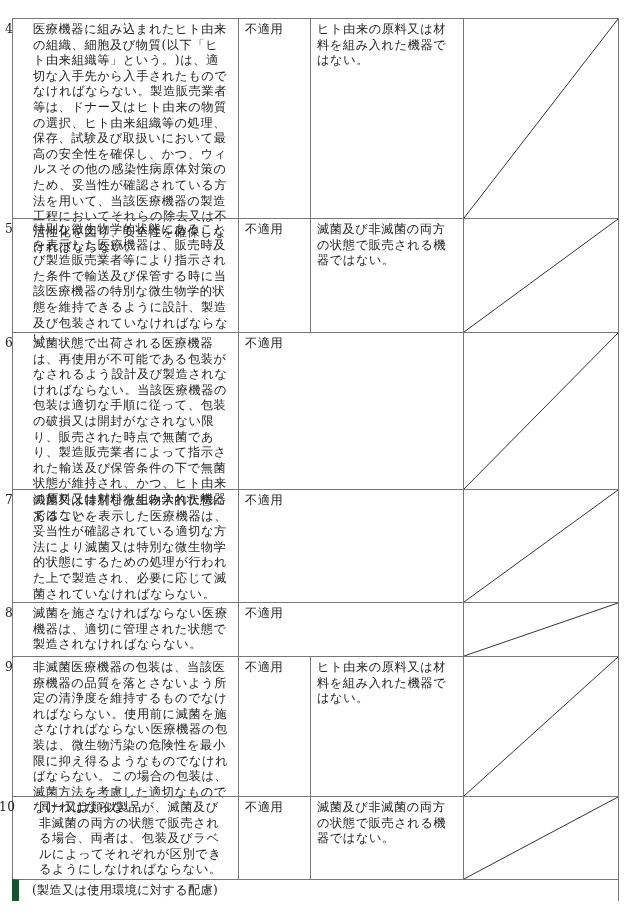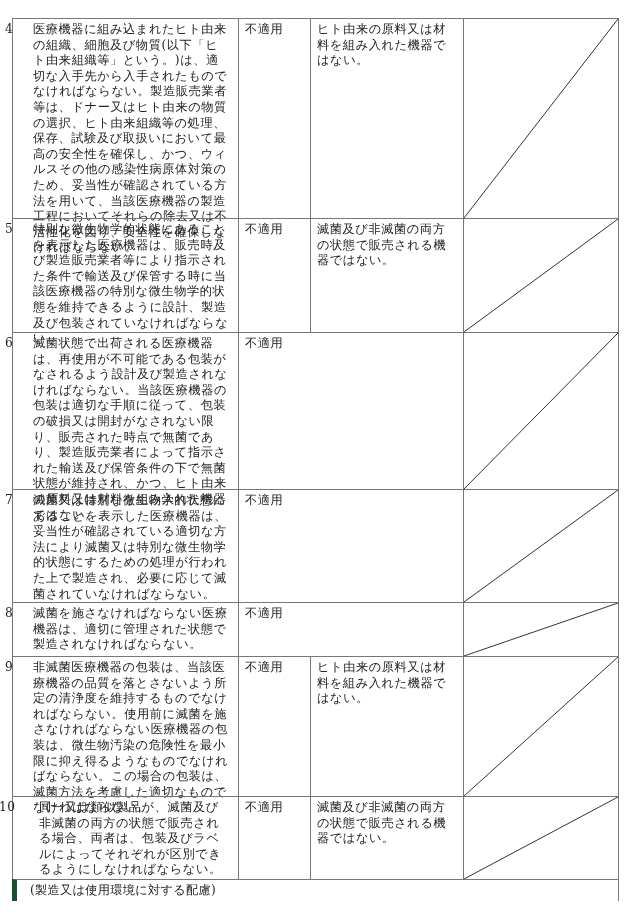--- a/index.html
+++ b/index.html
@@ -63,21 +63,21 @@
     left: 0; top: 0;
     width: 100%;
     height: 100%;
   }
   .section-row {
     position: absolute;
     left: 0;
     width: 607px;
     height: 22px;
     border-top: 1px solid #777777;
-    border-left: 5px solid #14532d;
+    border-left: 7px solid #14532d;
     border-right: 1px solid #777777;
     box-sizing: border-box;
   }
   .section-label {
     position: absolute;
     left: 13px;
     top: 3px;
     font-size: 12.2px;
     line-height: 15.6px;
     letter-spacing: 0.3px;

